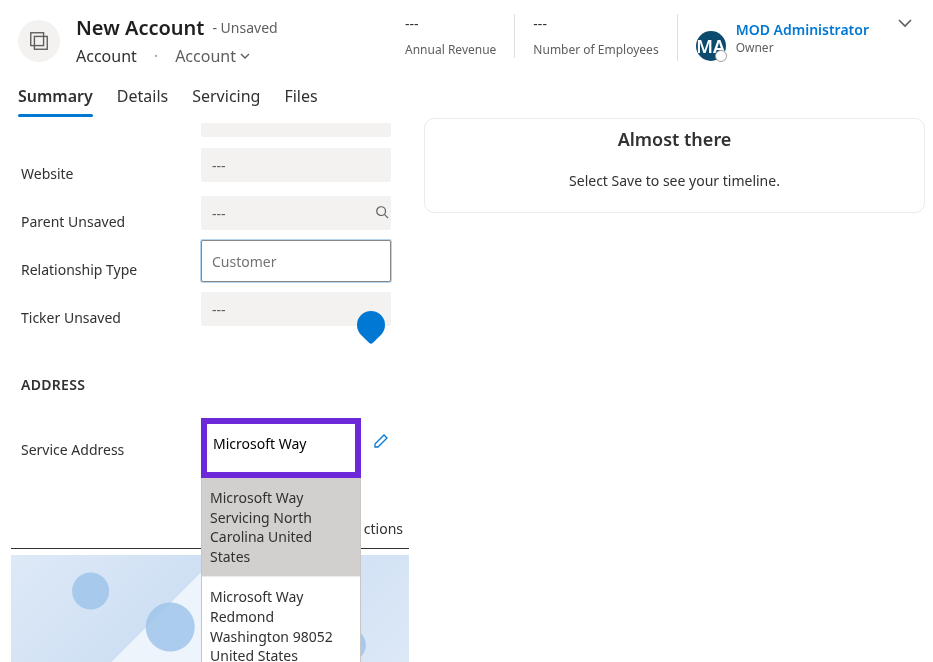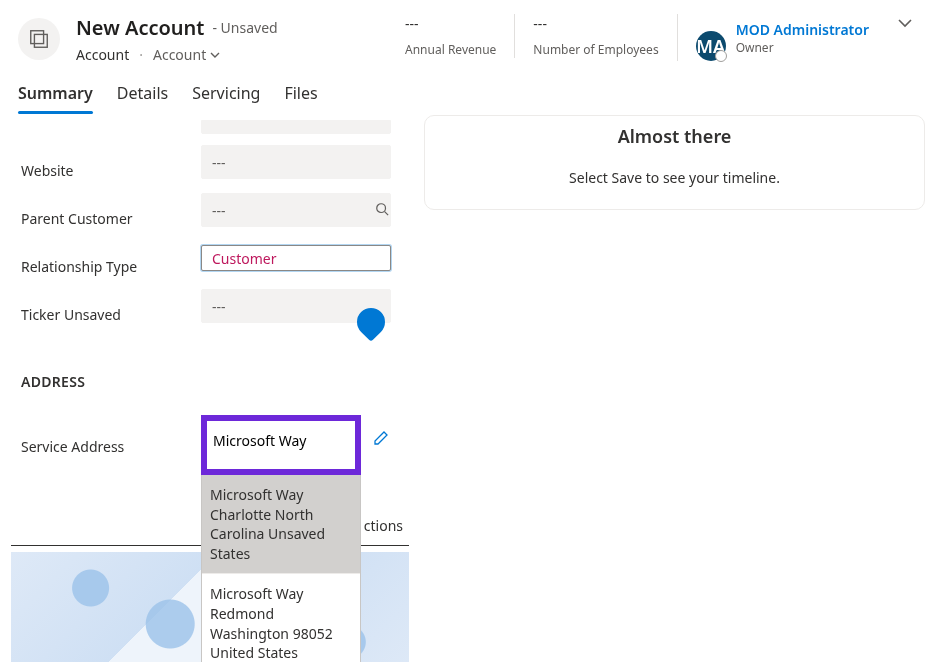--- a/index.html
+++ b/index.html
@@ -8,21 +8,21 @@
 
   
   .header { display:flex; align-items:flex-start; padding:14px 20px 10px 18px; }
   .header-left { display:flex; align-items:center; gap:16px; }
   .entity-icon { width:42px; height:42px; border-radius:50%; background:#f3f2f1; display:flex; align-items:center; justify-content:center; }
   .entity-icon svg { width:22px; height:22px; stroke:#605e5c; fill:none; }
   .title-block { display:flex; flex-direction:column; gap:4px; }
   .title-line { display:flex; align-items:center; gap:8px; }
   .record-title { font-size:20px; font-weight:600; color:#201f1e; }
   .unsaved { font-size:14px; color:#605e5c; }
-  .breadcrumb-line { display:flex; align-items:center; gap:10px; font-size:14px; color:#323130; }
+  .breadcrumb-line { display:flex; align-items:center; gap:17px; font-size:16px; color:#323130; }
   .breadcrumb-sep { color:#a19f9d; }
   .form-switch { display:inline-flex; align-items:center; gap:4px; color:#605e5c; cursor:pointer; }
   .header-right { margin-left:auto; display:flex; align-items:flex-start; gap:0; }
   .stat { padding:0 18px; border-left:1px solid #e1dfdd; }
   .stat:first-child { border-left:none; }
   .stat-val { font-size:14px; color:#323130; }
   .stat-lbl { font-size:12px; color:#605e5c; margin-top:8px; }
   .owner-block { display:flex; align-items:center; gap:10px; border-left:1px solid #e1dfdd; padding-left:18px; }
   .avatar { width:30px; height:30px; border-radius:50%; background:#0c4a6e; color:#fff; font-size:18px; font-weight:600; display:flex; align-items:center; justify-content:center; position:relative;margin-top:17px; }
   .avatar::after { content:""; position:absolute; right:-1px; bottom:-1px; width:10px; height:10px; border-radius:50%; background:#fff; border:1px solid #a19f9d; }
@@ -45,21 +45,21 @@
   .card { background:#fff; border:1px solid #fff; border-radius:2px; padding:10px 10px; position:relative; }
   .col-left .card { box-shadow:none; }
 
   .field-row { display:flex; align-items:center; min-height:48px; }
   .field-label { width:180px; font-size:14px; color:#323130;margin-top:16px; }
   .field-ctrl { flex:1; }
   .txt { width:190px; height:34px; background:#f3f2f1; border:1px solid #f3f2f1; border-radius:2px; padding:0 10px; font-size:14px; color:#605e5c; display:flex; align-items:center; }
   .txt.empty { color:#605e5c; }
   .lookup { position:relative; }
   .lookup .search-ic { position:absolute; right:10px; top:50%; transform:translateY(-50%); color:#605e5c; }
-  .select-active { width:190px; height:26px; border:1px solid #8a8886; border-radius:2px; padding:0 10px; font-size:14px; display:flex; align-items:center; background:#fff; color:#be185d; box-shadow:0 0 0 1px rgba(0,120,212,.3); }
+  .select-active { width:190px; height:42px; border:1px solid #8a8886; border-radius:2px; padding:0 10px; font-size:14px; display:flex; align-items:center; background:#fff; color:#737373; box-shadow:0 0 0 1px rgba(0,120,212,.3); }
 
   .drop { position:absolute; right:14px; bottom:-6px; width:28px; height:28px; background:#0078d4; border-radius:50% 50% 50% 10%/50% 50% 50% 10%; transform:rotate(-45deg); }
 
   .section-title { font-size:14px; font-weight:600; letter-spacing:.3px; color:#323130; text-transform:uppercase; padding:6px 0 10px 0; }
 
   .addr-row { display:flex; align-items:flex-start; min-height:48px; padding-top:14px;}
   .addr-input-wrap { position:relative; }
   .addr-input { width:160px; height:60px; border:6px solid #6d28d9; border-radius:0; font-size:14px; padding:10px 10px 0 6px; font-family:inherit; resize:none; }
   .edit-ic { margin-left:12px; margin-top:14px; color:#0078d4; cursor:pointer; }
 
@@ -155,21 +155,21 @@
       </div>
 
       <div class="field-row">
         <div class="field-label">Website</div>
         <div class="field-ctrl">
             <div class="txt empty">---</div>
           </div>
       </div>
 
       <div class="field-row">
-        <div class="field-label">Parent Customer</div>
+        <div class="field-label">Parent Unsaved</div>
         <div class="field-ctrl lookup">
           <div class="txt empty">---</div>
           <span class="search-ic">
             <svg width="14" height="14" viewBox="0 0 16 16">
                 <circle cx="7" cy="7" r="5" fill="none" stroke="#605e5c" stroke-width="1.4"></circle>
                 <line x1="11" y1="11" x2="15" y2="15" stroke="#605e5c" stroke-width="1.4"></line>
               </svg>
           </span>
         </div>
       </div>
@@ -190,21 +190,21 @@
       </div>
     </div>
 
     <div class="card" style="overflow:visible;">
       <div class="section-title">ADDRESS</div>
       <div class="addr-row">
         <div class="field-label" style="padding-top:6px;">Service Address</div>
         <div class="addr-input-wrap">
           <textarea class="addr-input" style="">Microsoft Way</textarea>
           <div class="dropdown">
-            <div class="dd-item sel">Microsoft Way Charlotte North Carolina Unsaved States</div>
+            <div class="dd-item sel">Microsoft Way Servicing North Carolina United States</div>
             <div class="dd-item">Microsoft Way Redmond Washington 98052 United States</div>
           </div>
         </div>
         <span class="edit-ic">
           <svg width="16" height="16" viewBox="0 0 16 16">
               <path d="M11 2l3 3-9 9H2v-3l9-9z" fill="none" stroke="#0078d4" stroke-width="1.3"></path>
             </svg>
         </span>
       </div>
     </div>

